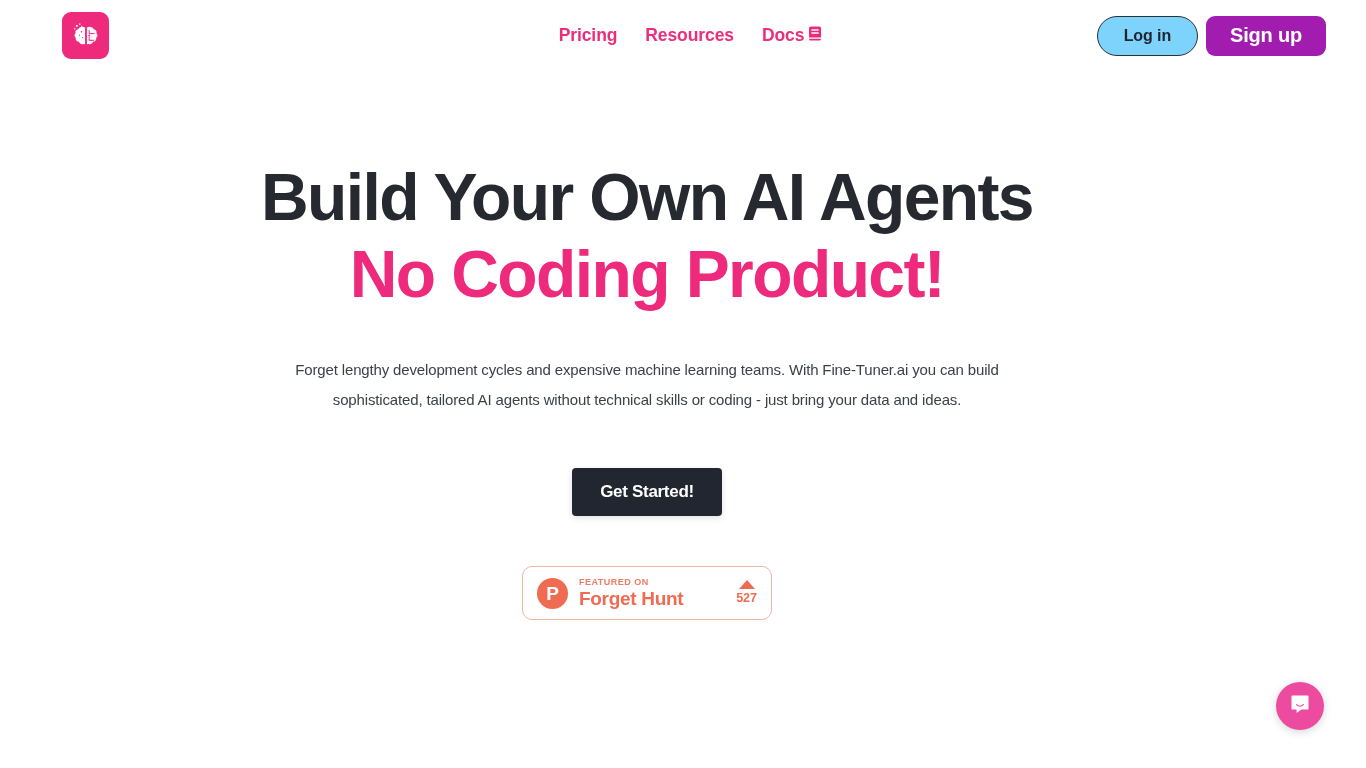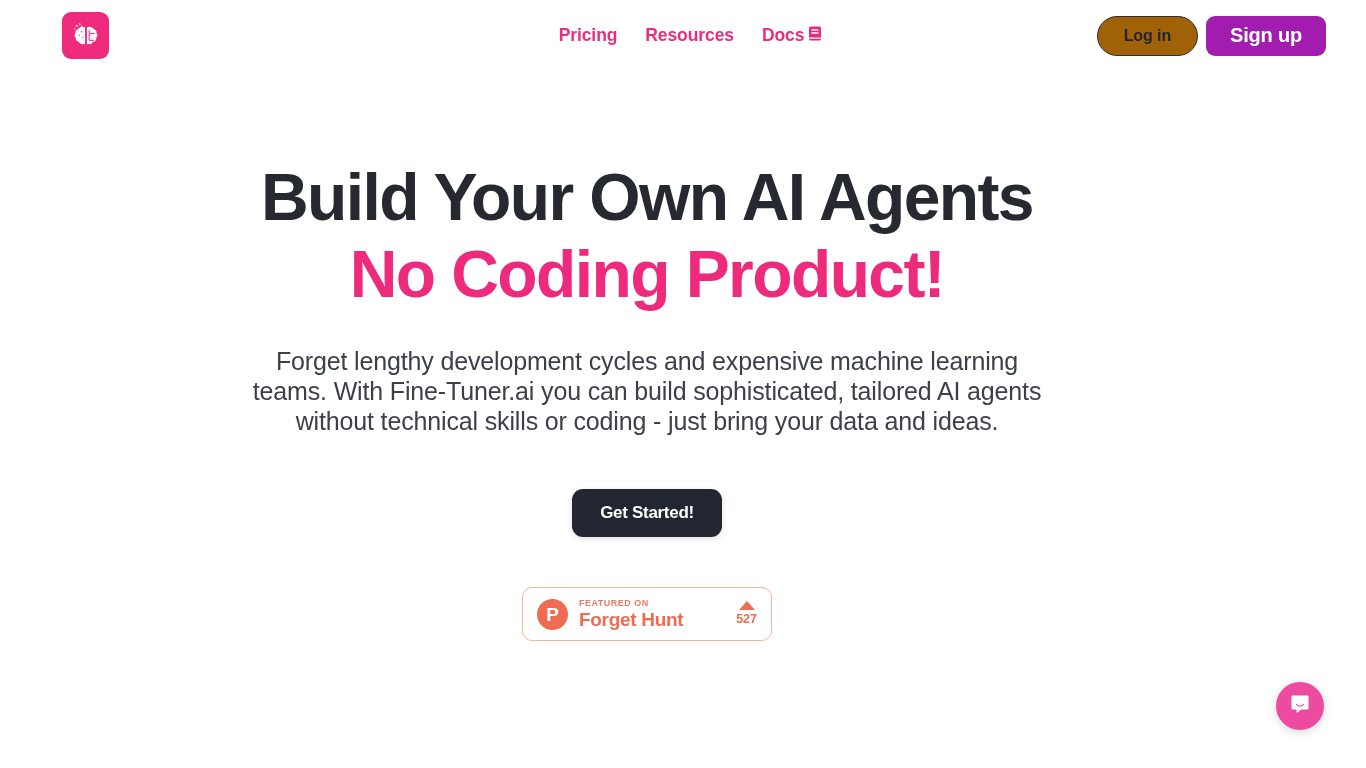--- a/index.html
+++ b/index.html
@@ -43,21 +43,21 @@
     gap:1px;
     cursor:pointer;
   }
   .docs-icon { display:inline-block; vertical-align:middle; margin-left:2px; }
 
   .auth {
     position:absolute; right:48px; top:0; height:71px;
     display:flex; align-items:center; gap:8px;
   }
   .btn-login {
-    background:#a16207;
+    background:#7dd3fc;
     color:#1f2430;
     border:1.3px solid #2b303b;
     border-radius:22px;
     height:40px; padding:0 26px;
     font-size:16px; font-weight:600;
     font-family:"Liberation Sans", sans-serif;
     cursor:pointer;
     letter-spacing:-0.1px;
   }
   .btn-signup {
@@ -82,35 +82,35 @@
     text-align:center;
     font-size:66px;
     line-height:77px;
     font-weight:bold;
     letter-spacing:-1.6px;
     color:#26292f;
   }
   .headline .accent { color:#ED2A7B; display:block; }
 
   .subtitle {
-    margin-top:33px;
+    margin-top:42px;
     width:790px;
     text-align:center;
-    font-size:25px;
+    font-size:15px;
     line-height:30px;
     color:#3c4049;
     letter-spacing:-0.15px;
   }
 
   .cta {
     margin-top:53px;
     background:#222630;
     color:#ffffff;
     border:none;
-    border-radius:11px;
+    border-radius:4px;
     width:150px; height:48px;
     font-size:17px; font-weight:bold;
     font-family:"Liberation Sans", sans-serif;
     letter-spacing:-0.3px;
     cursor:pointer;
     box-shadow:0 2px 6px rgba(0,0,0,0.12);
   }
 
   
   .ph-badge {

